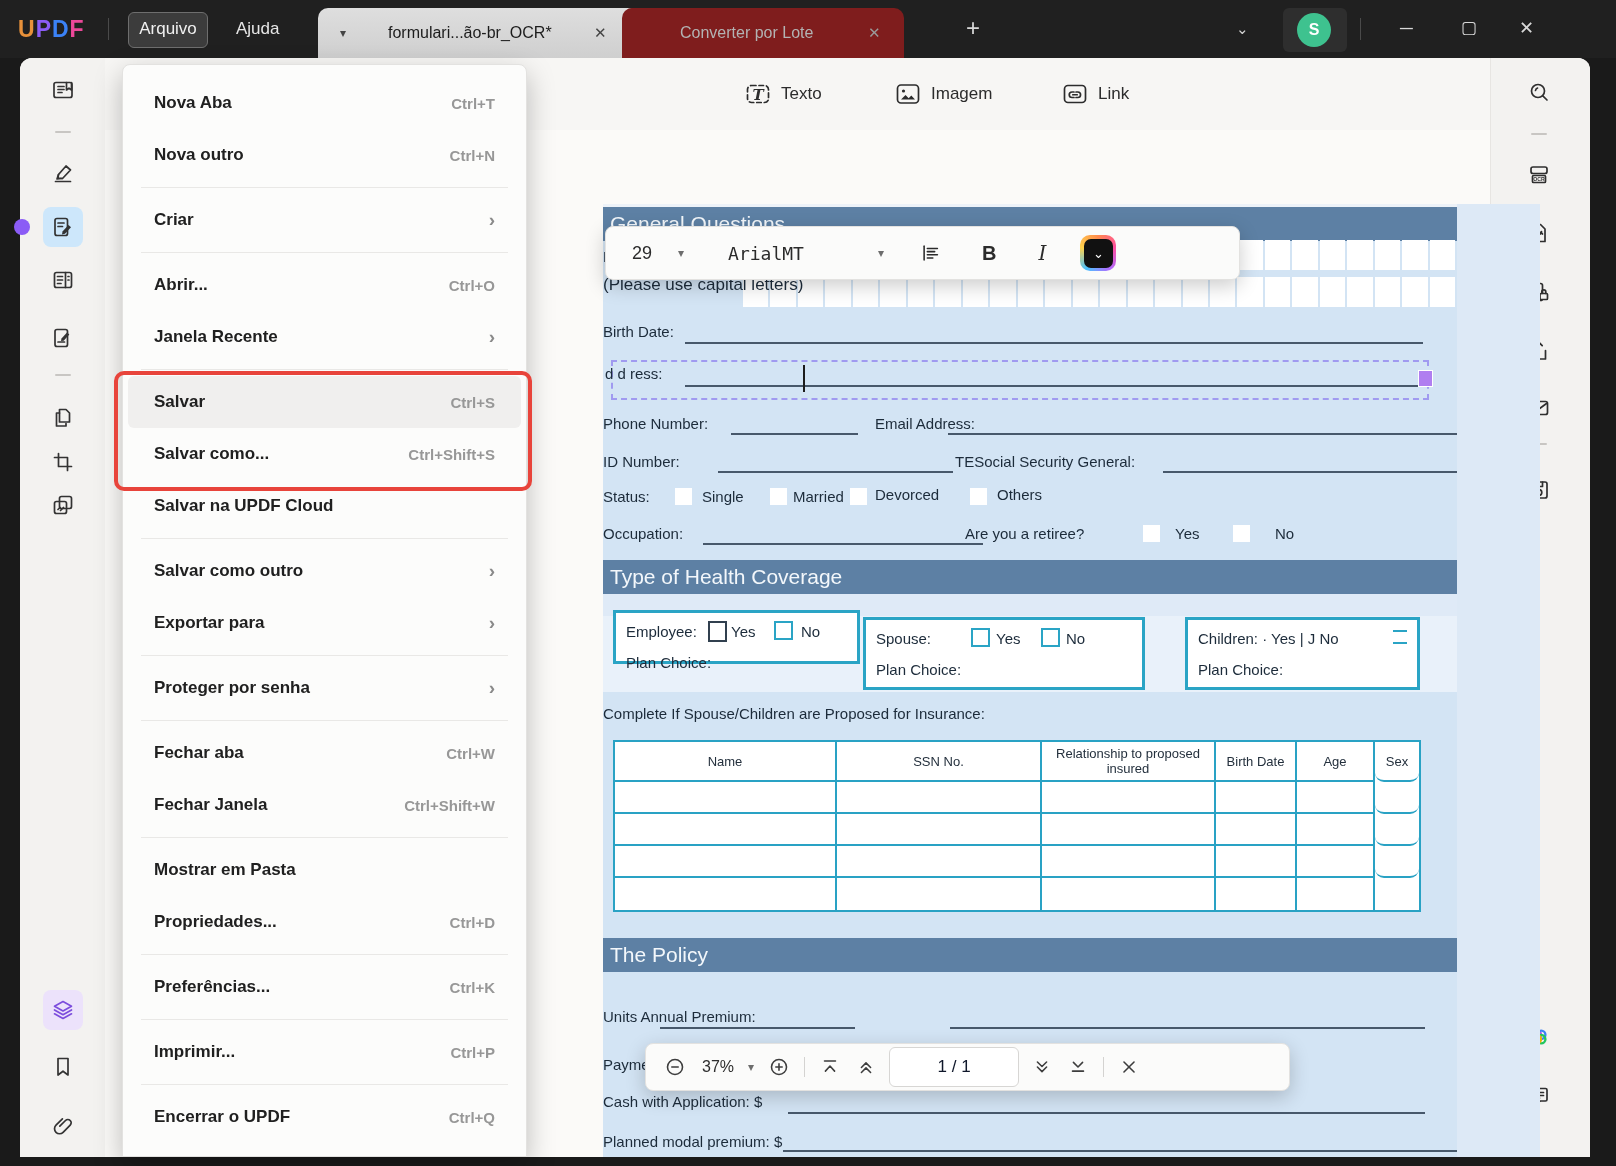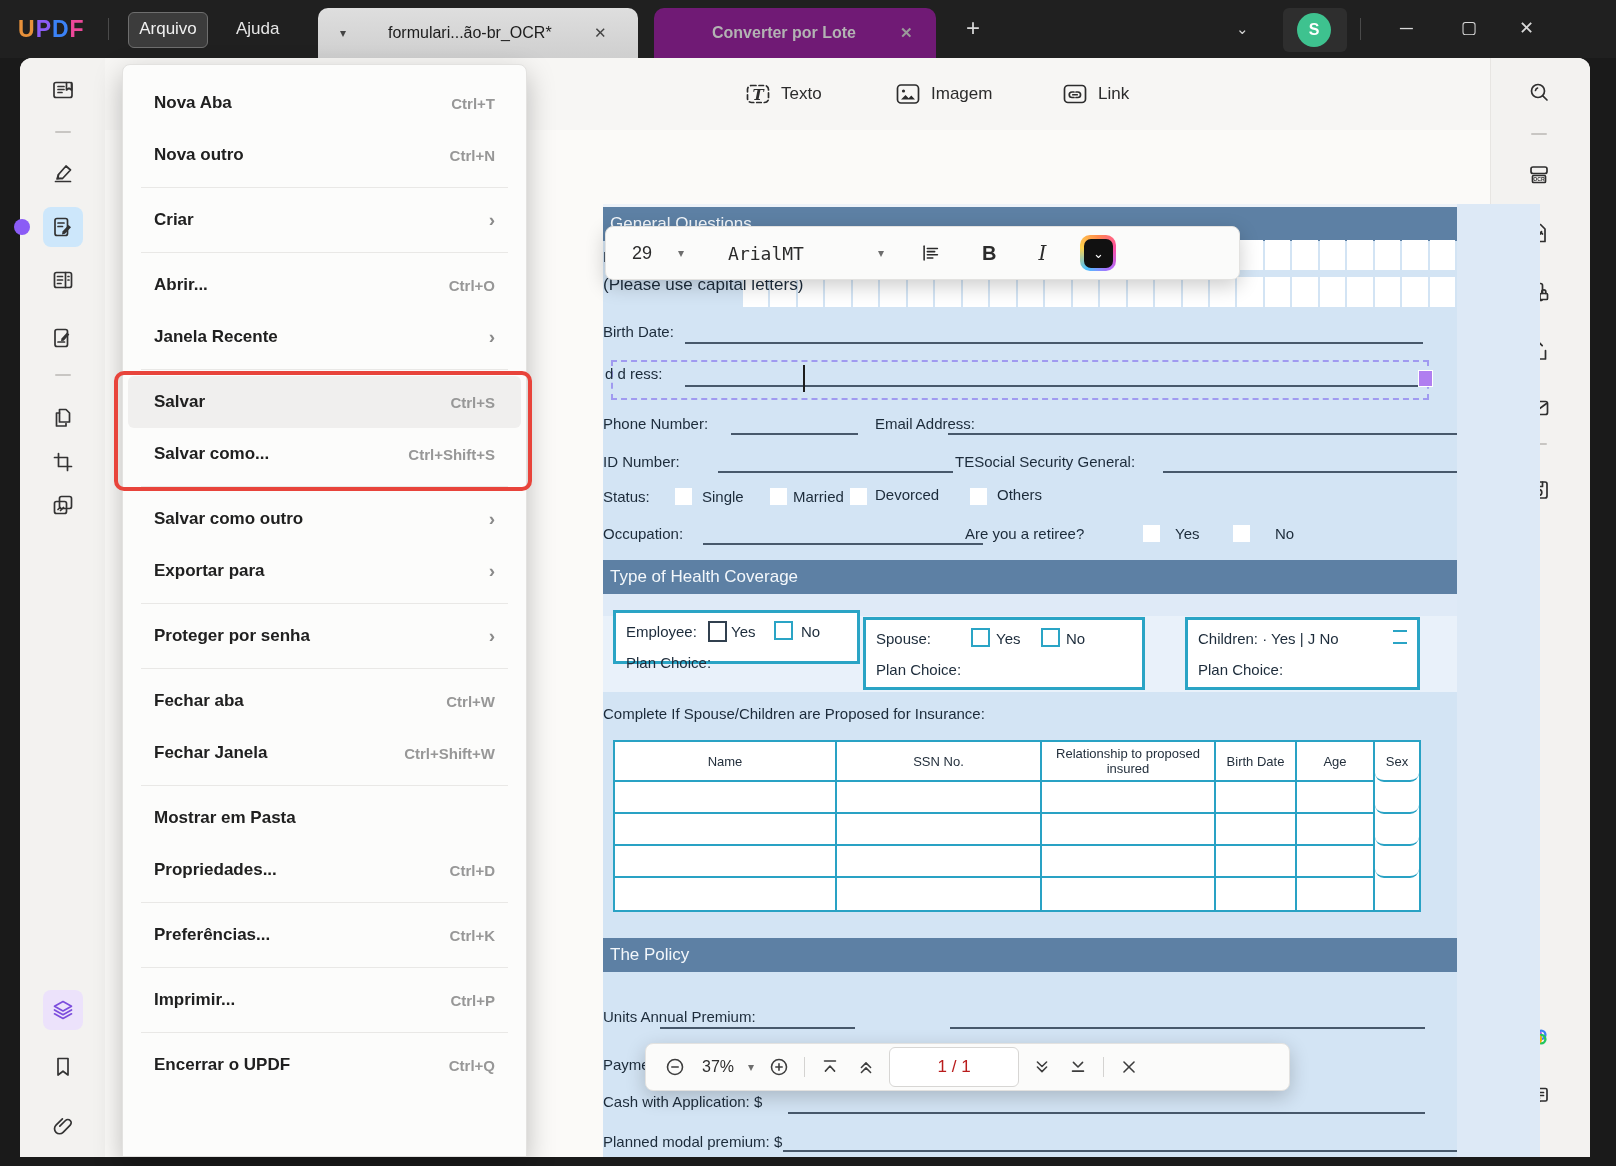--- a/index.html
+++ b/index.html
@@ -8,21 +8,21 @@
   
   #titlebar{left:0;top:0;width:1616px;height:58px;background:#202020;}
   .tb-txt{color:#e6e6e6;font-size:17px;line-height:58px;}
   #logo{left:18px;top:0;font-size:23px;font-weight:bold;letter-spacing:1px;line-height:58px;}
   .tb-divider{width:1px;height:22px;background:#4a4a4a;top:18px;}
   #arquivo-btn{left:128px;top:12px;width:78px;height:34px;background:#3c3c3c;border:1px solid #6e6e6e;border-radius:6px;color:#f0f0f0;font-size:17px;text-align:center;line-height:32px;}
   #ajuda-btn{left:236px;top:0;}
   .tab{top:8px;height:50px;border-radius:10px 10px 0 0;}
   #tab1{left:318px;width:320px;background:linear-gradient(#dedede,#cfcfcf);color:#1c1c1c;}
   #tab1 .tab-title{font-size:16px;line-height:50px;}
-  #tab2{left:654px;width:282px;background:#701a75;color:#b3b3b3;font-weight:bold;}
+  #tab2{left:622px;width:282px;background:#7f1d1d;color:#b3b3b3;}
   #tab2 .tab-title{font-size:16px;line-height:50px;}
   .tab-close{font-size:15px;top:0;line-height:50px;}
   .glyph-btn{color:#d8d8d8;}
   #avatar-box{left:1283px;top:8px;width:64px;height:44px;background:#2e2e2e;border-radius:6px;}
   #avatar{left:14px;top:5px;width:34px;height:34px;border-radius:50%;background:#3ec28f;color:#fff;font-size:16px;font-weight:bold;text-align:center;line-height:34px;}
   
   #win{left:20px;top:58px;width:1570px;height:1099px;background:#fbfaf8;border-radius:12px 12px 0 0;overflow:hidden;}
   .sidebar{top:0;height:1099px;background:#f3f2f0;}
   #sb-left{left:0;width:85px;}
   #sb-right{left:1470px;width:100px;border-left:1px solid #e7e5e2;}
@@ -30,21 +30,21 @@
   .sb-dash{width:16px;height:2px;background:#c8c6c3;border-radius:1px;}
   .sb-active{background:#cde7fb;}
   .sb-accent{background:#ece2fb;color:#7c4ddd;}
   
   #edit-toolbar{left:85px;top:0;width:1385px;height:72px;background:#f7f6f4;border-bottom:1px solid #e8e6e3;}
   .et-btn{top:18px;height:36px;display:flex;align-items:center;gap:10px;color:#2c2c2c;font-size:17px;}
   
   #content{left:85px;top:72px;width:1385px;height:1027px;background:#fbfaf8;}
   #page{left:498px;top:74px;width:937px;height:1025px;background:#d3e4f4;overflow:hidden;}
   #page-margin{left:854px;top:0;width:83px;height:1025px;background:#dde9f6;}
-  .sechdr{left:0;width:854px;height:34px;background:#5d80a4;color:#f3f7fb;font-size:17px;line-height:34px;padding-left:7px;box-sizing:border-box;}
+  .sechdr{left:0;width:854px;height:34px;background:#5d80a4;color:#f3f7fb;font-size:21px;line-height:34px;padding-left:7px;box-sizing:border-box;}
   .fl{font-size:15px;line-height:20px;color:#1c2b3a;white-space:nowrap;}
   .fl-sm{font-size:17px;line-height:14px;color:#1c2b3a;white-space:nowrap;}
   .ln{height:0;border-top:2px solid #47586b;}
   .cb{width:17px;height:17px;background:#fff;}
   .cbt{width:15px;height:15px;background:#fff;border:2px solid #2aa4c5;}
   .comb{display:flex;gap:2px;}
   .comb span{flex:1;background:#fff;}
   .covbox{background:#fff;border:3px solid #2aa4c5;box-sizing:border-box;}
   #ftable{border:2px solid #29a2c4;background:#fff;}
   .trow{display:flex;}
@@ -52,21 +52,21 @@
   .tcell:last-child{border-right:none;border-radius:9px;}
   .trow:last-child .tcell{border-bottom:none;}
   
   .float{background:#fbfbfa;border:1px solid #e3e2e0;border-radius:8px;box-shadow:0 6px 20px rgba(0,0,0,.20);}
   #fmt-toolbar{left:605px;top:226px;width:635px;height:54px;display:flex;align-items:center;padding:0 26px;box-sizing:border-box;z-index:30;}
   .fmt-txt{font-size:18px;color:#2b2b2b;}
   .caret{color:#6d6d6d;font-size:12px;}
   #color-btn{width:36px;height:36px;border-radius:10px;background:conic-gradient(#ff8a4c,#ff4fa0,#b06bff,#4cc2ff,#ffd24c,#ff8a4c);display:flex;align-items:center;justify-content:center;}
   #color-btn .inner{width:29px;height:29px;border-radius:7px;background:#111;color:#fff;font-size:13px;display:flex;align-items:center;justify-content:center;}
   #zoom-toolbar{left:645px;top:1043px;width:645px;height:48px;display:flex;align-items:center;padding:0 18px;box-sizing:border-box;z-index:30;color:#3d3d3d;}
-  #page-ind{width:128px;height:38px;background:#fff;border:1px solid #d7d6d4;border-radius:6px;font-size:17px;color:#b91c1c;display:flex;align-items:center;justify-content:center;}
+  #page-ind{width:128px;height:38px;background:#fff;border:1px solid #d7d6d4;border-radius:6px;font-size:17px;color:#0f172a;display:flex;align-items:center;justify-content:center;}
   .zt-div{width:1px;height:20px;background:#d4d3d1;}
   
   #file-menu{left:122px;top:64px;width:405px;height:1093px;background:#fcfcfb;border:1px solid #e3e2e0;border-radius:8px 8px 0 0;box-shadow:0 10px 28px rgba(0,0,0,.25);box-sizing:border-box;padding-top:12px;z-index:50;}
   .mi{height:52px;display:flex;align-items:center;justify-content:space-between;padding:0 26px;margin:0 5px;border-radius:6px;font-weight:bold;}
   .mi-hov{background:#f0efee;}
   .mi-label{font-size:17px;color:#202020;}
   .mi-sc{font-size:15px;color:#979797;}
   .mi-ch{font-size:19px;color:#8a8a8a;}
   .mdiv{height:1px;background:#e9e8e6;margin:6px 18px;}
   #red-box{left:114px;top:371px;width:410px;height:112px;border:4px solid #e8443b;border-radius:10px;z-index:60;}
@@ -527,20 +527,24 @@
     </div>
     <div class="mdiv"></div>
     <div class="mi mi-hov">
       <span class="mi-label">Salvar</span>
       <span class="mi-sc">Ctrl+S</span>
     </div>
     <div class="mi">
       <span class="mi-label">Salvar como...</span>
       <span class="mi-sc">Ctrl+Shift+S</span>
     </div>
+    <div class="mi">
+      <span class="mi-label">Salvar na UPDF Cloud</span>
+      <span class="mi-sc"></span>
+    </div>
     <div class="mdiv"></div>
     <div class="mi">
       <span class="mi-label">Salvar como outro</span>
       <span class="mi-ch">›</span>
     </div>
     <div class="mi">
       <span class="mi-label">Exportar para</span>
       <span class="mi-ch">›</span>
     </div>
     <div class="mdiv"></div>

